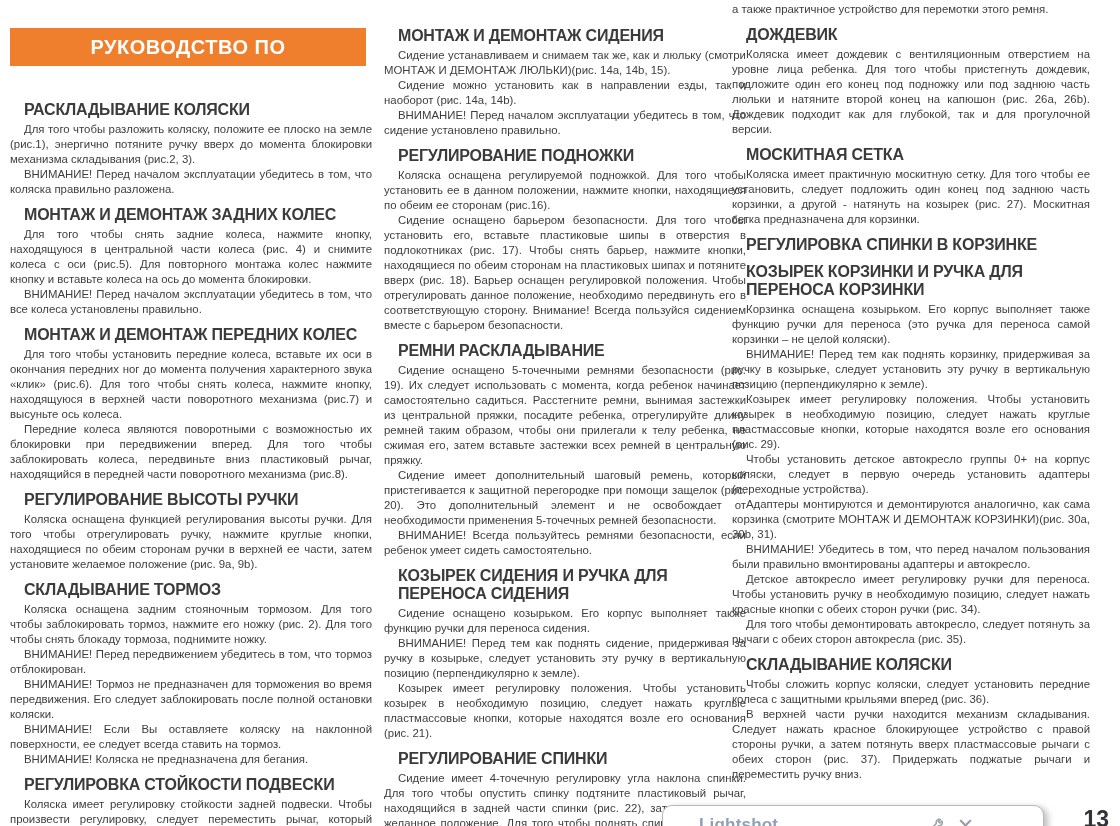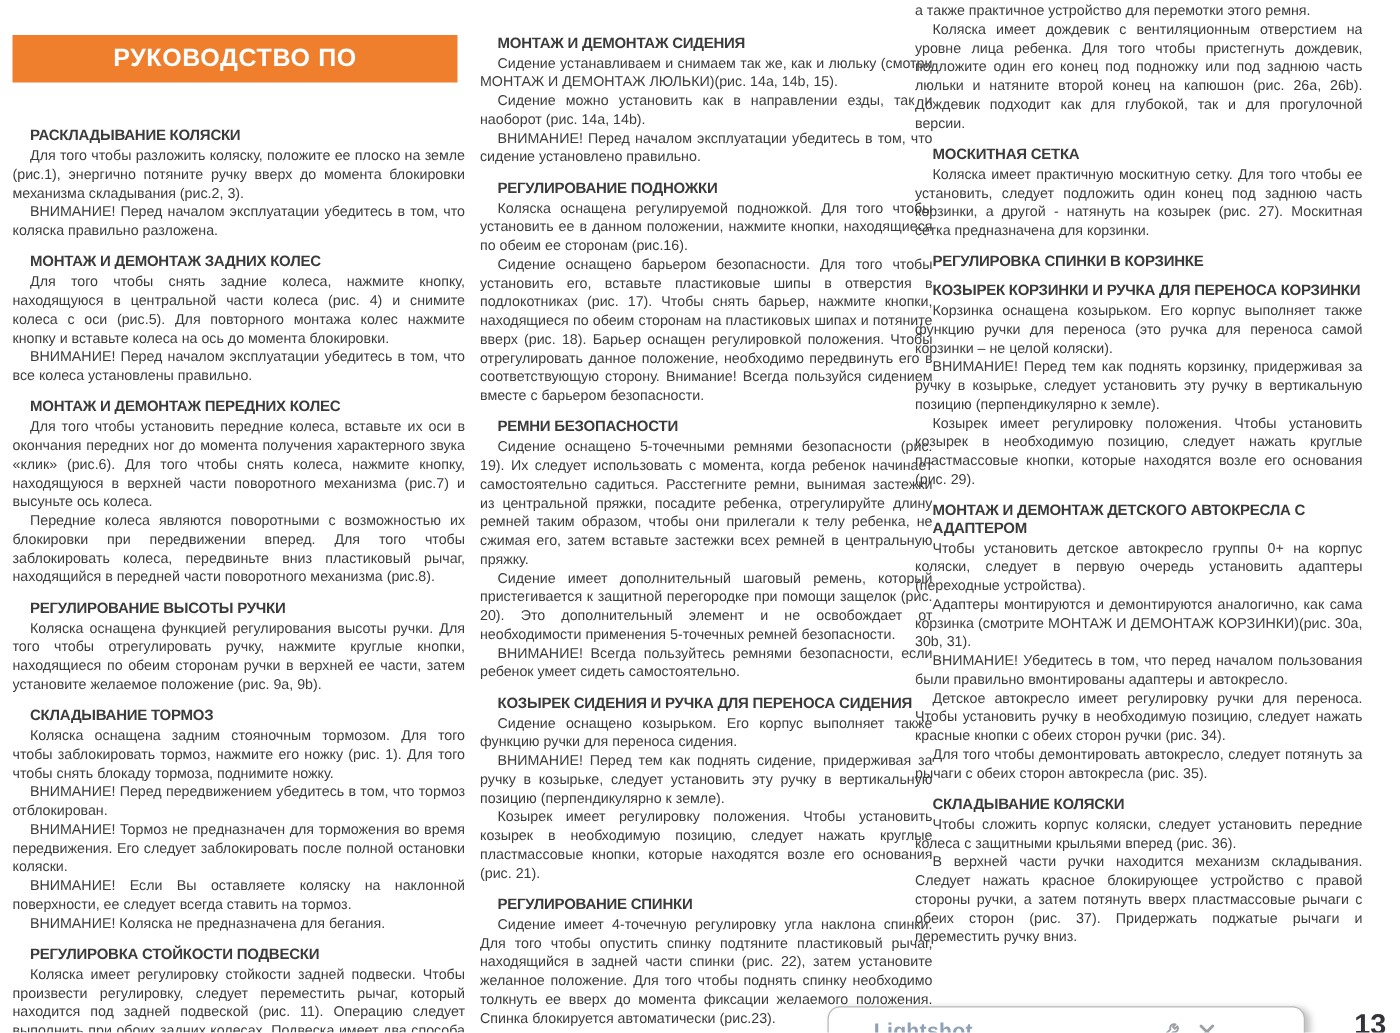--- a/index.html
+++ b/index.html
@@ -35,21 +35,21 @@
     height: 826px;
     overflow: hidden;
     box-sizing: border-box;
   }
   #col1 { left: 10px;  width: 362px; padding-top: 92px; }
   #col2 { left: 384px; width: 362px; padding-top: 18px; }
   #col3 { left: 732px; width: 358px; padding-top: 2px; }
   .sec-head {
     margin: 9px 0 3px 0;
     padding-left: 14px;
-    font-size: 12px;
+    font-size: 16px;
     font-weight: bold;
     letter-spacing: -0.2px;
     color: #3b3b3b;
   }
   .body-par {
     margin: 0;
     font-size: 11.4px;
     line-height: 15px;
     text-align: justify;
     text-indent: 14px;
@@ -106,60 +106,60 @@
     <p class="body-par">ВНИМАНИЕ! Перед началом эксплуатации убедитесь в том, что коляска правильно разложена.</p>
     <h3 class="sec-head">МОНТАЖ И ДЕМОНТАЖ ЗАДНИХ КОЛЕС</h3>
     <p class="body-par">Для того чтобы снять задние колеса, нажмите кнопку, находящуюся в центральной части колеса (рис. 4) и снимите колеса с оси (рис.5). Для повторного монтажа колес нажмите кнопку и вставьте колеса на ось до момента блокировки.</p>
     <p class="body-par">ВНИМАНИЕ! Перед началом эксплуатации убедитесь в том, что все колеса установлены правильно.</p>
     <h3 class="sec-head">МОНТАЖ И ДЕМОНТАЖ ПЕРЕДНИХ КОЛЕС</h3>
     <p class="body-par">Для того чтобы установить передние колеса, вставьте их оси в окончания передних ног до момента получения характерного звука «клик» (рис.6). Для того чтобы снять колеса, нажмите кнопку, находящуюся в верхней части поворотного механизма (рис.7) и высуньте ось колеса.</p>
     <p class="body-par">Передние колеса являются поворотными с возможностью их блокировки при передвижении вперед. Для того чтобы заблокировать колеса, передвиньте вниз пластиковый рычаг, находящийся в передней части поворотного механизма (рис.8).</p>
     <h3 class="sec-head">РЕГУЛИРОВАНИЕ ВЫСОТЫ РУЧКИ</h3>
     <p class="body-par">Коляска оснащена функцией регулирования высоты ручки. Для того чтобы отрегулировать ручку, нажмите круглые кнопки, находящиеся по обеим сторонам ручки в верхней ее части, затем установите желаемое положение (рис. 9a, 9b).</p>
     <h3 class="sec-head">СКЛАДЫВАНИЕ ТОРМОЗ</h3>
-    <p class="body-par">Коляска оснащена задним стояночным тормозом. Для того чтобы заблокировать тормоз, нажмите его ножку (рис. 1). Для того чтобы снять блокаду тормоза, поднимите ножку.</p>
+    <p class="body-par">Коляска оснащена задним стояночным тормозом. Для того чтобы заблокировать тормоз, нажмите его ножку (рис. 2). Для того чтобы снять блокаду тормоза, поднимите ножку.</p>
     <p class="body-par">ВНИМАНИЕ! Перед передвижением убедитесь в том, что тормоз отблокирован.</p>
     <p class="body-par">ВНИМАНИЕ! Тормоз не предназначен для торможения во время передвижения. Его следует заблокировать после полной остановки коляски.</p>
     <p class="body-par">ВНИМАНИЕ! Если Вы оставляете коляску на наклонной поверхности, ее следует всегда ставить на тормоз.</p>
     <p class="body-par">ВНИМАНИЕ! Коляска не предназначена для бегания.</p>
     <h3 class="sec-head">РЕГУЛИРОВКА СТОЙКОСТИ ПОДВЕСКИ</h3>
     <p class="body-par">Коляска имеет регулировку стойкости задней подвески. Чтобы произвести регулировку, следует переместить рычаг, который находится под задней подвеской (рис. 11). Операцию следует выполнить при обоих задних колесах. Подвеска имеет два способа установки: твердая и мягкая.</p>
   </div>
 
 <div class="col" id="col2">
     <h3 class="sec-head">МОНТАЖ И ДЕМОНТАЖ СИДЕНИЯ</h3>
     <p class="body-par">Сидение устанавливаем и снимаем так же, как и люльку (смотри МОНТАЖ И ДЕМОНТАЖ ЛЮЛЬКИ)(рис. 14a, 14b, 15).</p>
     <p class="body-par">Сидение можно установить как в направлении езды, так и наоборот (рис. 14a, 14b).</p>
     <p class="body-par">ВНИМАНИЕ! Перед началом эксплуатации убедитесь в том, что сидение установлено правильно.</p>
     <h3 class="sec-head">РЕГУЛИРОВАНИЕ ПОДНОЖКИ</h3>
     <p class="body-par">Коляска оснащена регулируемой подножкой. Для того чтобы установить ее в данном положении, нажмите кнопки, находящиеся по обеим ее сторонам (рис.16).</p>
     <p class="body-par">Сидение оснащено барьером безопасности. Для того чтобы установить его, вставьте пластиковые шипы в отверстия в подлокотниках (рис. 17). Чтобы снять барьер, нажмите кнопки, находящиеся по обеим сторонам на пластиковых шипах и потяните вверх (рис. 18). Барьер оснащен регулировкой положения. Чтобы отрегулировать данное положение, необходимо передвинуть его в соответствующую сторону. Внимание! Всегда пользуйся сидением вместе с барьером безопасности.</p>
-    <h3 class="sec-head">РЕМНИ БЕЗОПАСНОСТИ</h3>
+    <h3 class="sec-head">РЕМНИ РАСКЛАДЫВАНИЕ</h3>
     <p class="body-par">Сидение оснащено 5-точечными ремнями безопасности (рис. 19). Их следует использовать с момента, когда ребенок начинает самостоятельно садиться. Расстегните ремни, вынимая застежки из центральной пряжки, посадите ребенка, отрегулируйте длину ремней таким образом, чтобы они прилегали к телу ребенка, не сжимая его, затем вставьте застежки всех ремней в центральную пряжку.</p>
     <p class="body-par">Сидение имеет дополнительный шаговый ремень, который пристегивается к защитной перегородке при помощи защелок (рис. 20). Это дополнительный элемент и не освобождает от необходимости применения 5-точечных ремней безопасности.</p>
     <p class="body-par">ВНИМАНИЕ! Всегда пользуйтесь ремнями безопасности, если ребенок умеет сидеть самостоятельно.</p>
     <h3 class="sec-head">КОЗЫРЕК СИДЕНИЯ И РУЧКА ДЛЯ ПЕРЕНОСА СИДЕНИЯ</h3>
     <p class="body-par">Сидение оснащено козырьком. Его корпус выполняет также функцию ручки для переноса сидения.</p>
     <p class="body-par">ВНИМАНИЕ! Перед тем как поднять сидение, придерживая за ручку в козырьке, следует установить эту ручку в вертикальную позицию (перпендикулярно к земле).</p>
     <p class="body-par">Козырек имеет регулировку положения. Чтобы установить козырек в необходимую позицию, следует нажать круглые пластмассовые кнопки, которые находятся возле его основания (рис. 21).</p>
     <h3 class="sec-head">РЕГУЛИРОВАНИЕ СПИНКИ</h3>
     <p class="body-par">Сидение имеет 4-точечную регулировку угла наклона спинки. Для того чтобы опустить спинку подтяните пластиковый рычаг, находящийся в задней части спинки (рис. 22), затем установите желанное положение. Для того чтобы поднять спинку необходимо толкнуть ее вверх до момента фиксации желаемого положения. Спинка блокируется автоматически (рис.23).</p>
   </div>
 
 <div class="col" id="col3">
     <p class="body-par no-indent">а также практичное устройство для перемотки этого ремня.</p>
+    <h3 class="sec-head">ДОЖДЕВИК</h3>
     <p class="body-par">Коляска имеет дождевик с вентиляционным отверстием на уровне лица ребенка. Для того чтобы пристегнуть дождевик, подложите один его конец под подножку или под заднюю часть люльки и натяните второй конец на капюшон (рис. 26a, 26b). Дождевик подходит как для глубокой, так и для прогулочной версии.</p>
     <h3 class="sec-head">МОСКИТНАЯ СЕТКА</h3>
     <p class="body-par">Коляска имеет практичную москитную сетку. Для того чтобы ее установить, следует подложить один конец под заднюю часть корзинки, а другой - натянуть на козырек (рис. 27). Москитная сетка предназначена для корзинки.</p>
     <h3 class="sec-head">РЕГУЛИРОВКА СПИНКИ В КОРЗИНКЕ</h3>
     <h3 class="sec-head">КОЗЫРЕК КОРЗИНКИ И РУЧКА ДЛЯ ПЕРЕНОСА КОРЗИНКИ</h3>
     <p class="body-par">Корзинка оснащена козырьком. Его корпус выполняет также функцию ручки для переноса (это ручка для переноса самой корзинки – не целой коляски).</p>
     <p class="body-par">ВНИМАНИЕ! Перед тем как поднять корзинку, придерживая за ручку в козырьке, следует установить эту ручку в вертикальную позицию (перпендикулярно к земле).</p>
     <p class="body-par">Козырек имеет регулировку положения. Чтобы установить козырек в необходимую позицию, следует нажать круглые пластмассовые кнопки, которые находятся возле его основания (рис. 29).</p>
-    <h3 class="sec-head">МОНТАЖ И ДЕМОНТАЖ ДЕТСКОГО АВТОКРЕСЛА С АДАПТЕРОМ</h3>
     <p class="body-par">Чтобы установить детское автокресло группы 0+ на корпус коляски, следует в первую очередь установить адаптеры (переходные устройства).</p>
     <p class="body-par">Адаптеры монтируются и демонтируются аналогично, как сама корзинка (смотрите МОНТАЖ И ДЕМОНТАЖ КОРЗИНКИ)(рис. 30a, 30b, 31).</p>
     <p class="body-par">ВНИМАНИЕ! Убедитесь в том, что перед началом пользования были правильно вмонтированы адаптеры и автокресло.</p>
     <p class="body-par">Детское автокресло имеет регулировку ручки для переноса. Чтобы установить ручку в необходимую позицию, следует нажать красные кнопки с обеих сторон ручки (рис. 34).</p>
     <p class="body-par">Для того чтобы демонтировать автокресло, следует потянуть за рычаги с обеих сторон автокресла (рис. 35).</p>
     <h3 class="sec-head">СКЛАДЫВАНИЕ КОЛЯСКИ</h3>
     <p class="body-par">Чтобы сложить корпус коляски, следует установить передние колеса с защитными крыльями вперед (рис. 36).</p>
     <p class="body-par">В верхней части ручки находится механизм складывания. Следует нажать красное блокирующее устройство с правой стороны ручки, а затем потянуть вверх пластмассовые рычаги с обеих сторон (рис. 37). Придержать поджатые рычаги и переместить ручку вниз.</p>
   </div>
 

